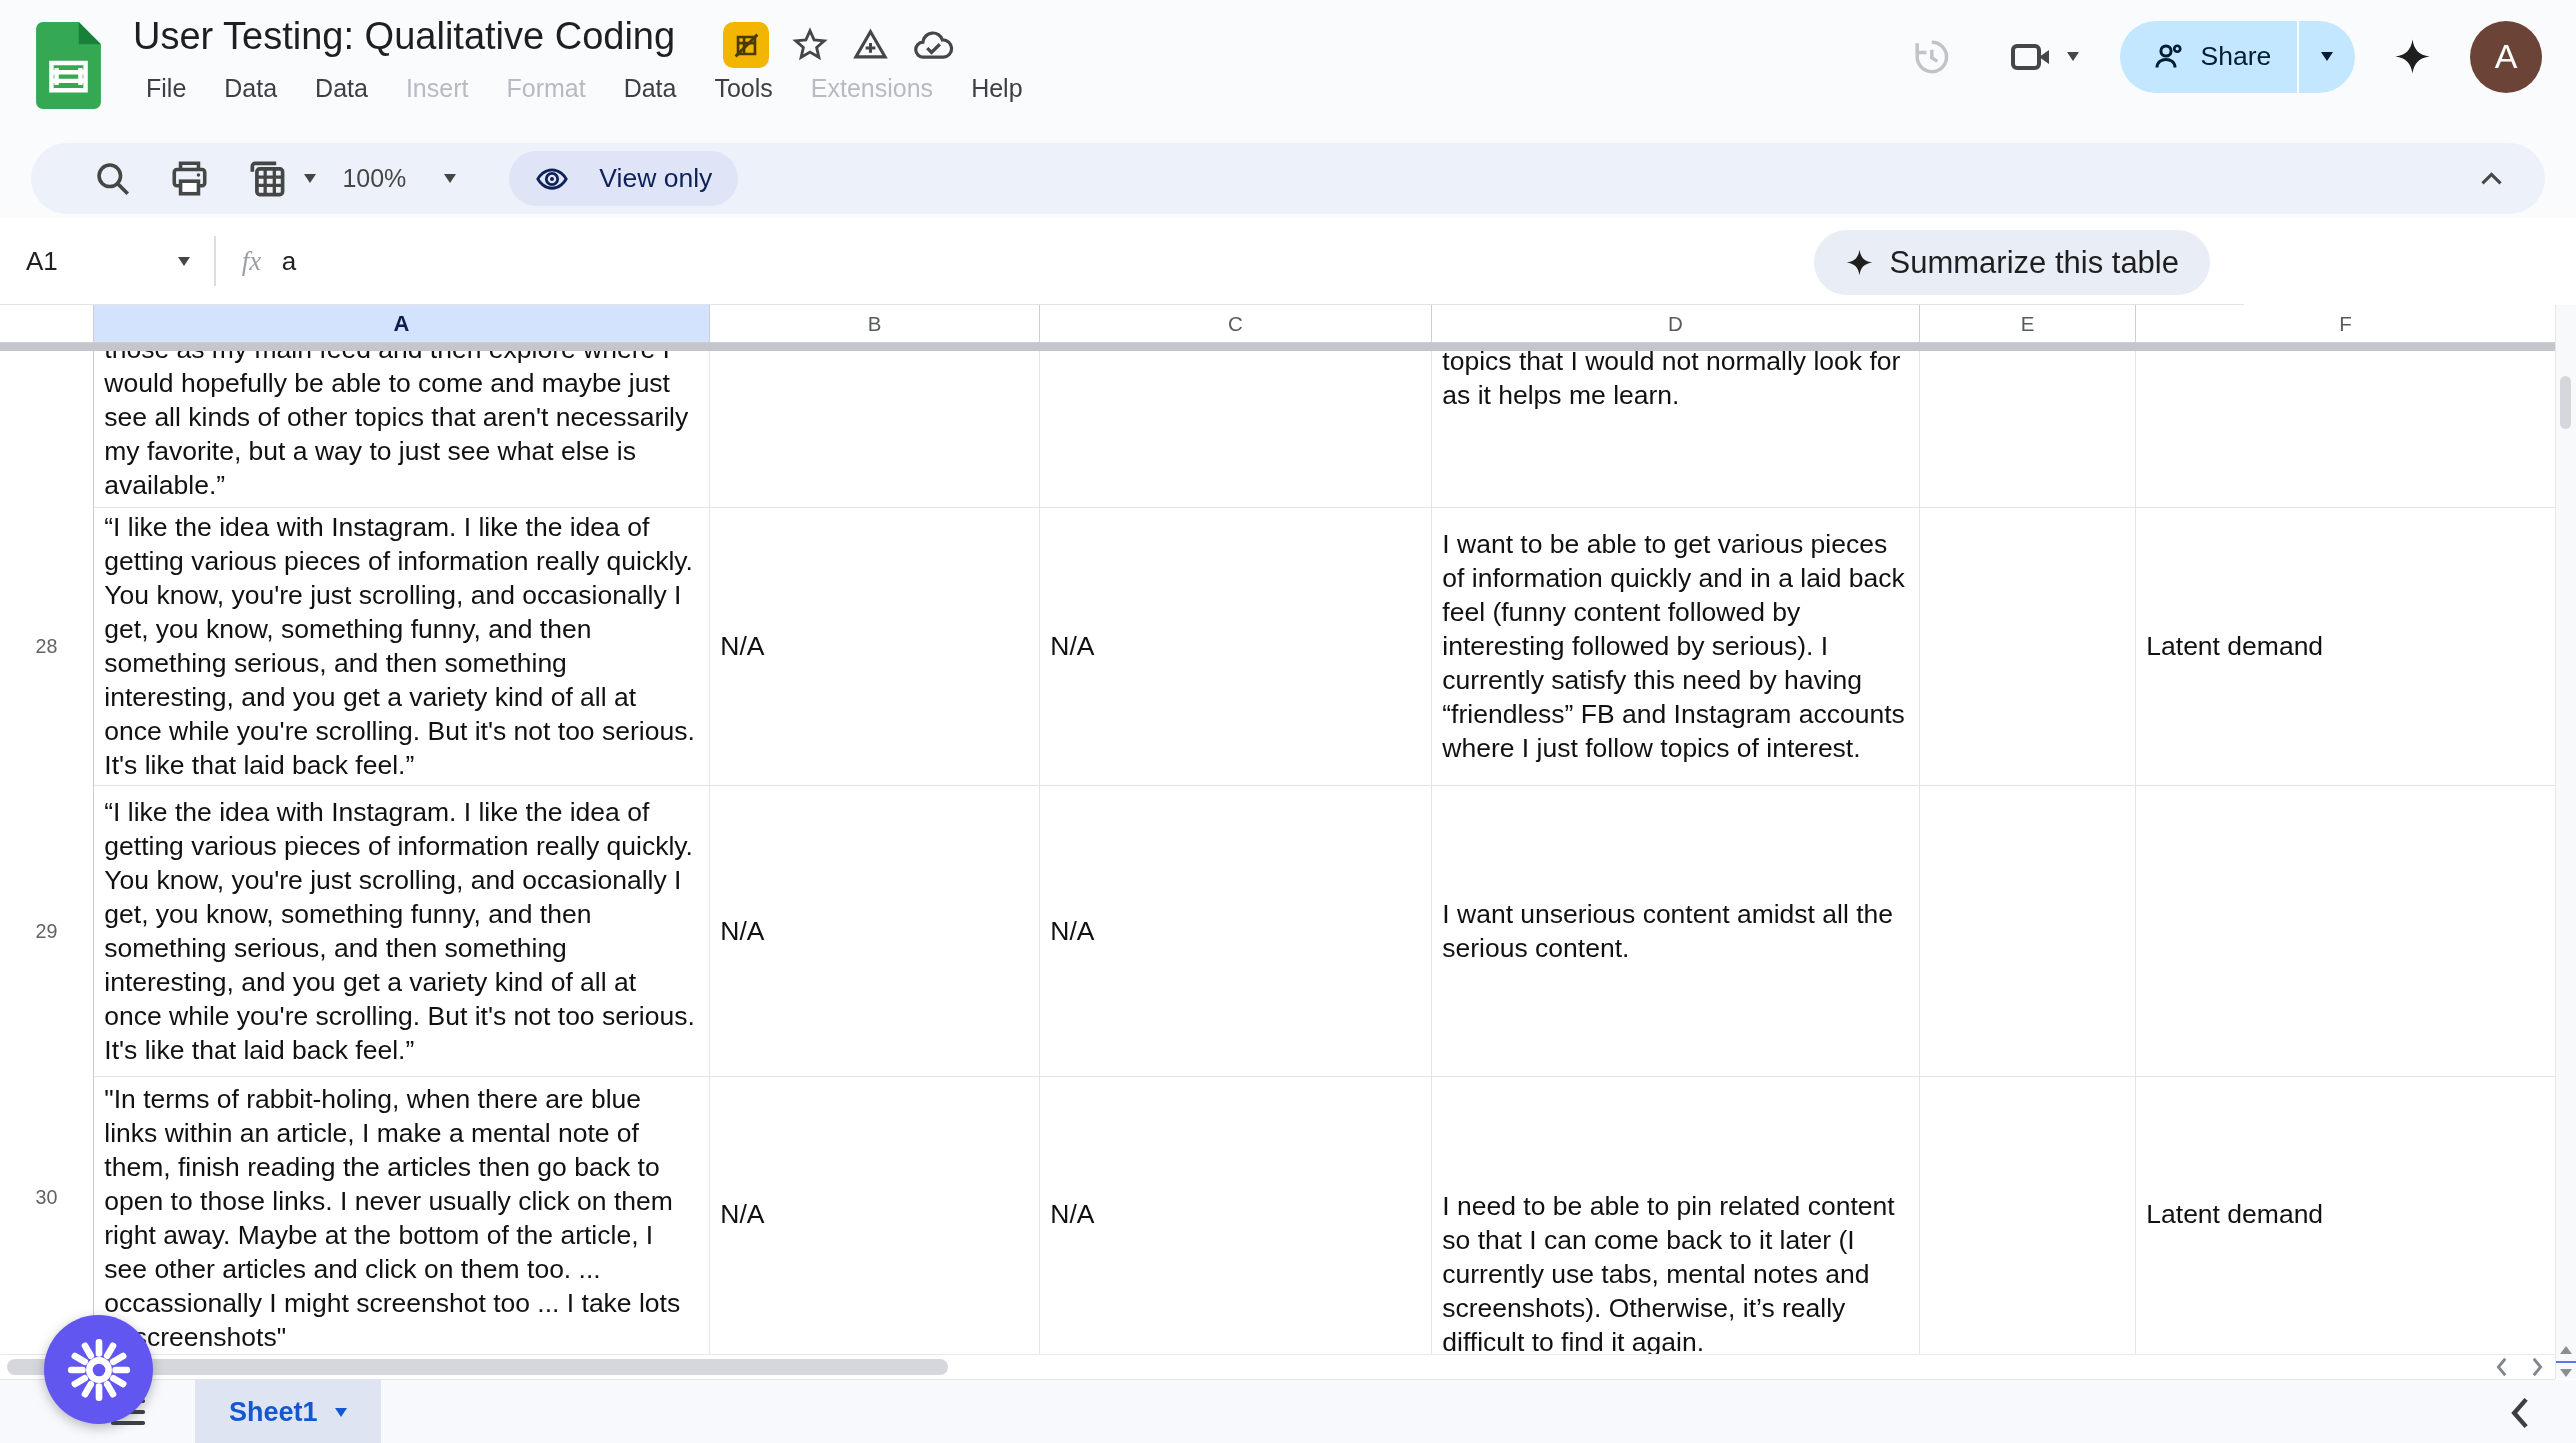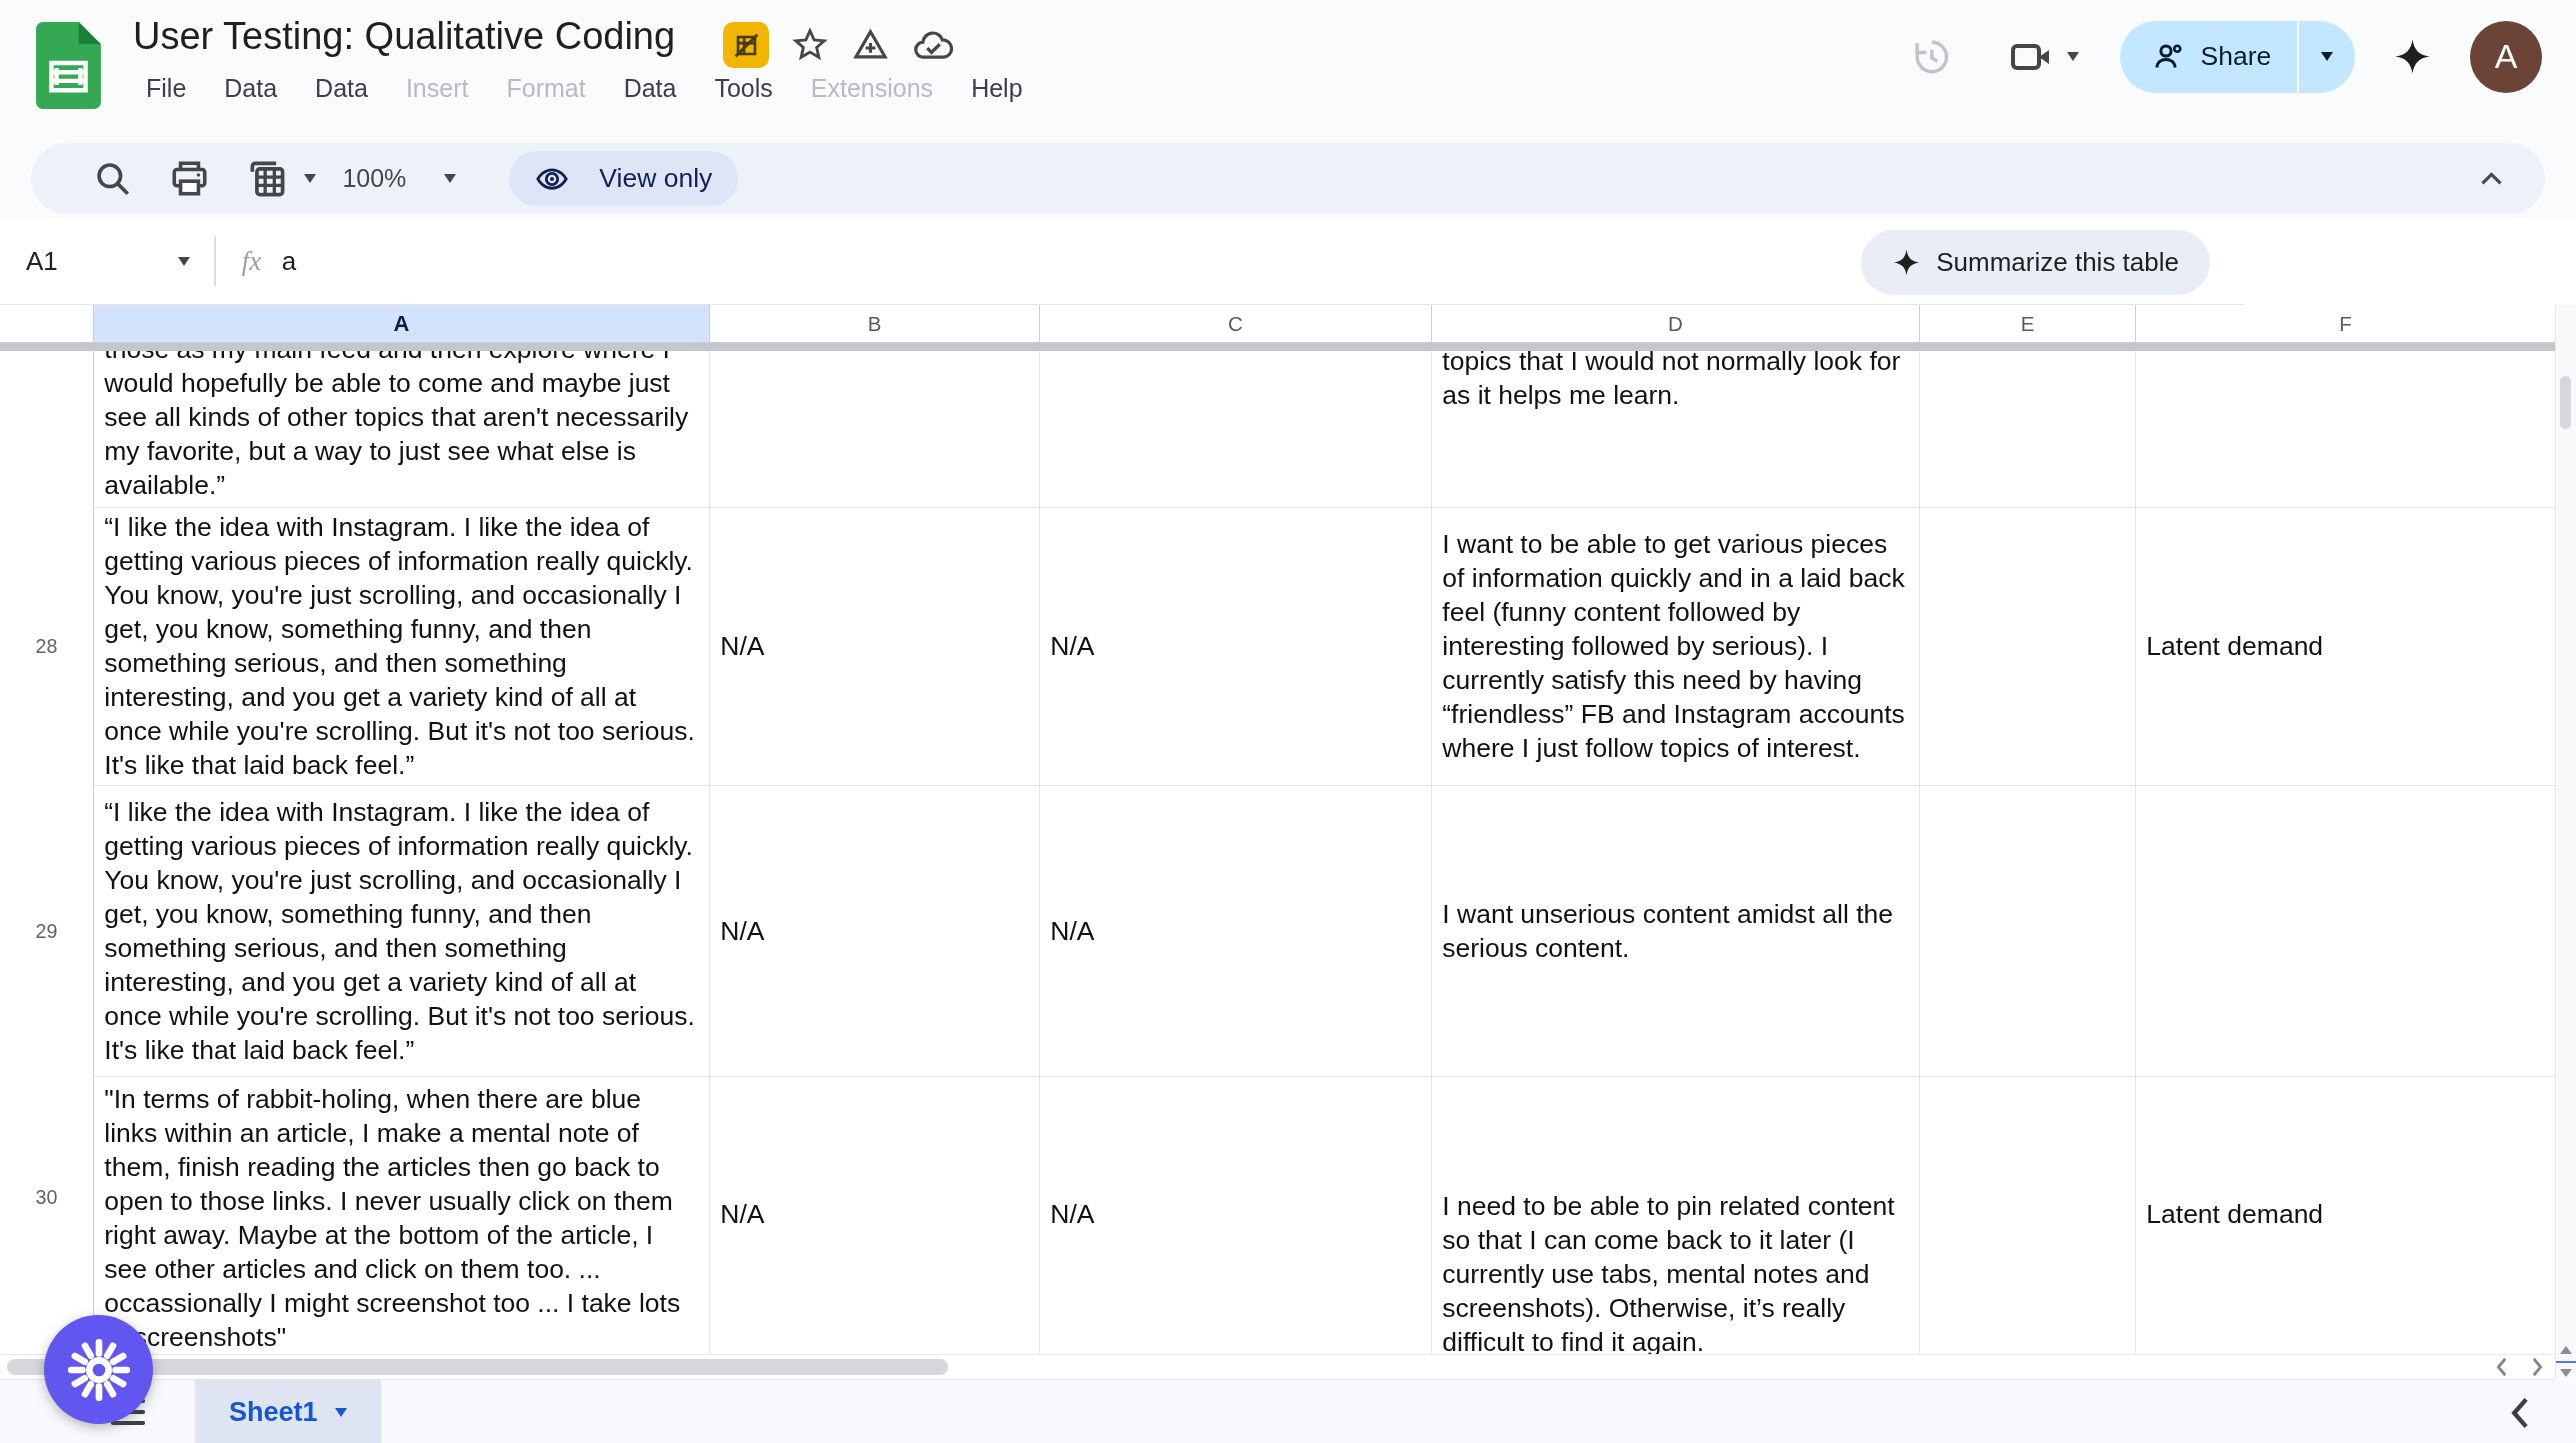--- a/index.html
+++ b/index.html
@@ -52,21 +52,21 @@
   .toolbar-collapse { position:absolute; right:38px; top:20.5px; }
 
   
   .formulabar { position:absolute; left:0; top:218px; width:2244px; height:87px; background:#ffffff; border-bottom:1.7px solid #e0e3e7; display:flex; align-items:center; }
   .namebox { display:flex; align-items:center; width:214px; padding-left:26px; }
   .namebox-text { font-size:26px; color:#202124; flex:1; }
   .fb-divider { width:1.7px; height:50px; background:#dadce0; }
   .fx { font-family:"Liberation Serif", serif; font-style:italic; font-size:27px; color:#9aa0a6; margin:0 20.5px 0 26px; }
   .fb-value { font-size:26px; color:#202124; }
   .summarize-pill { position:absolute; right:34px; top:12px; display:flex; align-items:center; gap:15.4px; background:#e9edf6; border-radius:34px; height:65px; padding:0 31px; }
-  .summarize-label { font-size:26px; color:#1f1f1f; font-weight:500; }
+  .summarize-label { font-size:31px; color:#1f1f1f; font-weight:500; }
 
   
   .grid { position:absolute; left:0; top:305px; width:2555px; height:1049px; overflow:hidden; background:#fff; }
   .hdr-row { display:flex; height:38px; }
   .hdr-cell { border-right:1.7px solid #cbced3; border-bottom:1.7px solid #cbced3; background:#fff; display:flex; align-items:center; justify-content:center; font-size:20.5px; color:#575b60; }
   .hdr-cell.corner { background:#fff; }
   .hdr-cell.selected { background:#d3e3fd; color:#0b1f4c; font-weight:700; font-size:22px; }
   .frozen-band { height:7.7px; background:#c3c6ca; }
 
   .row { display:flex; }

